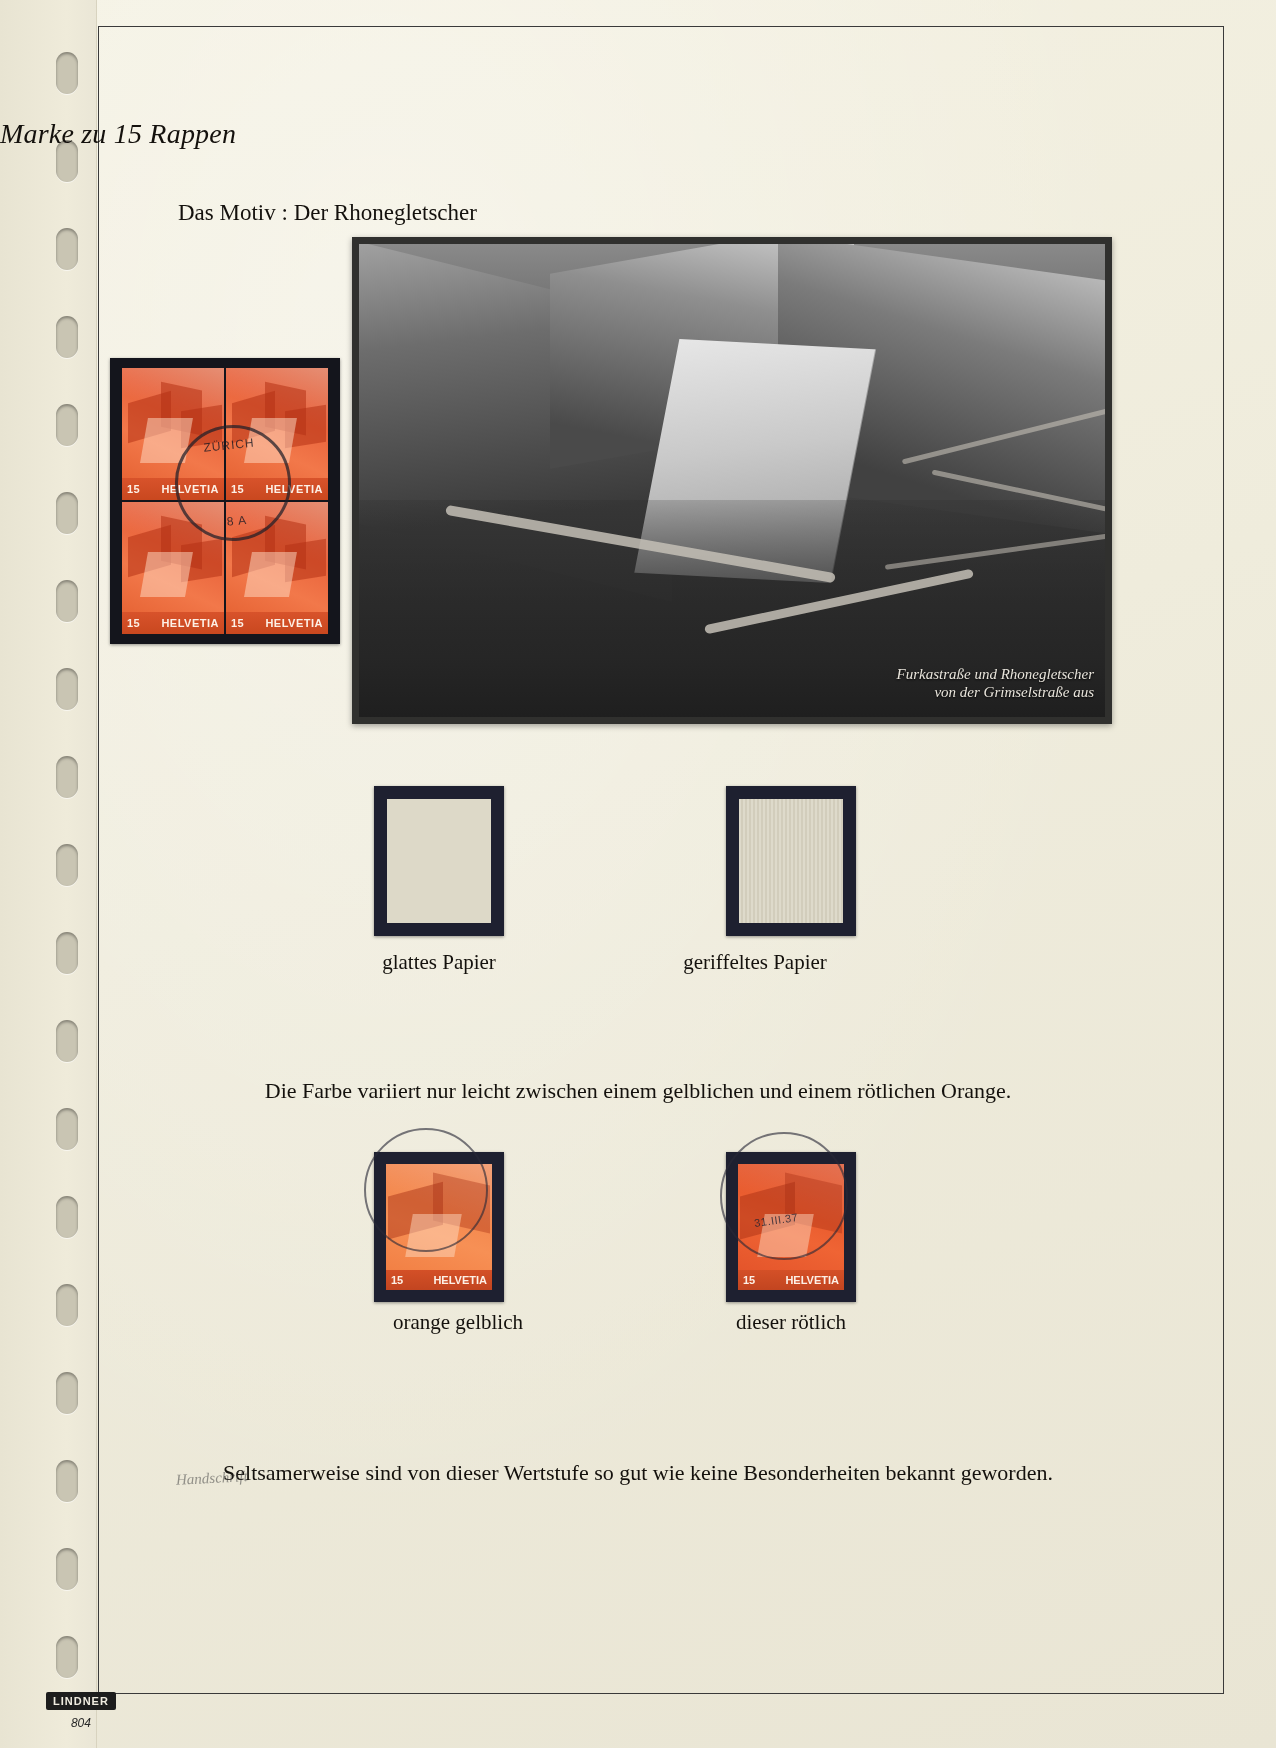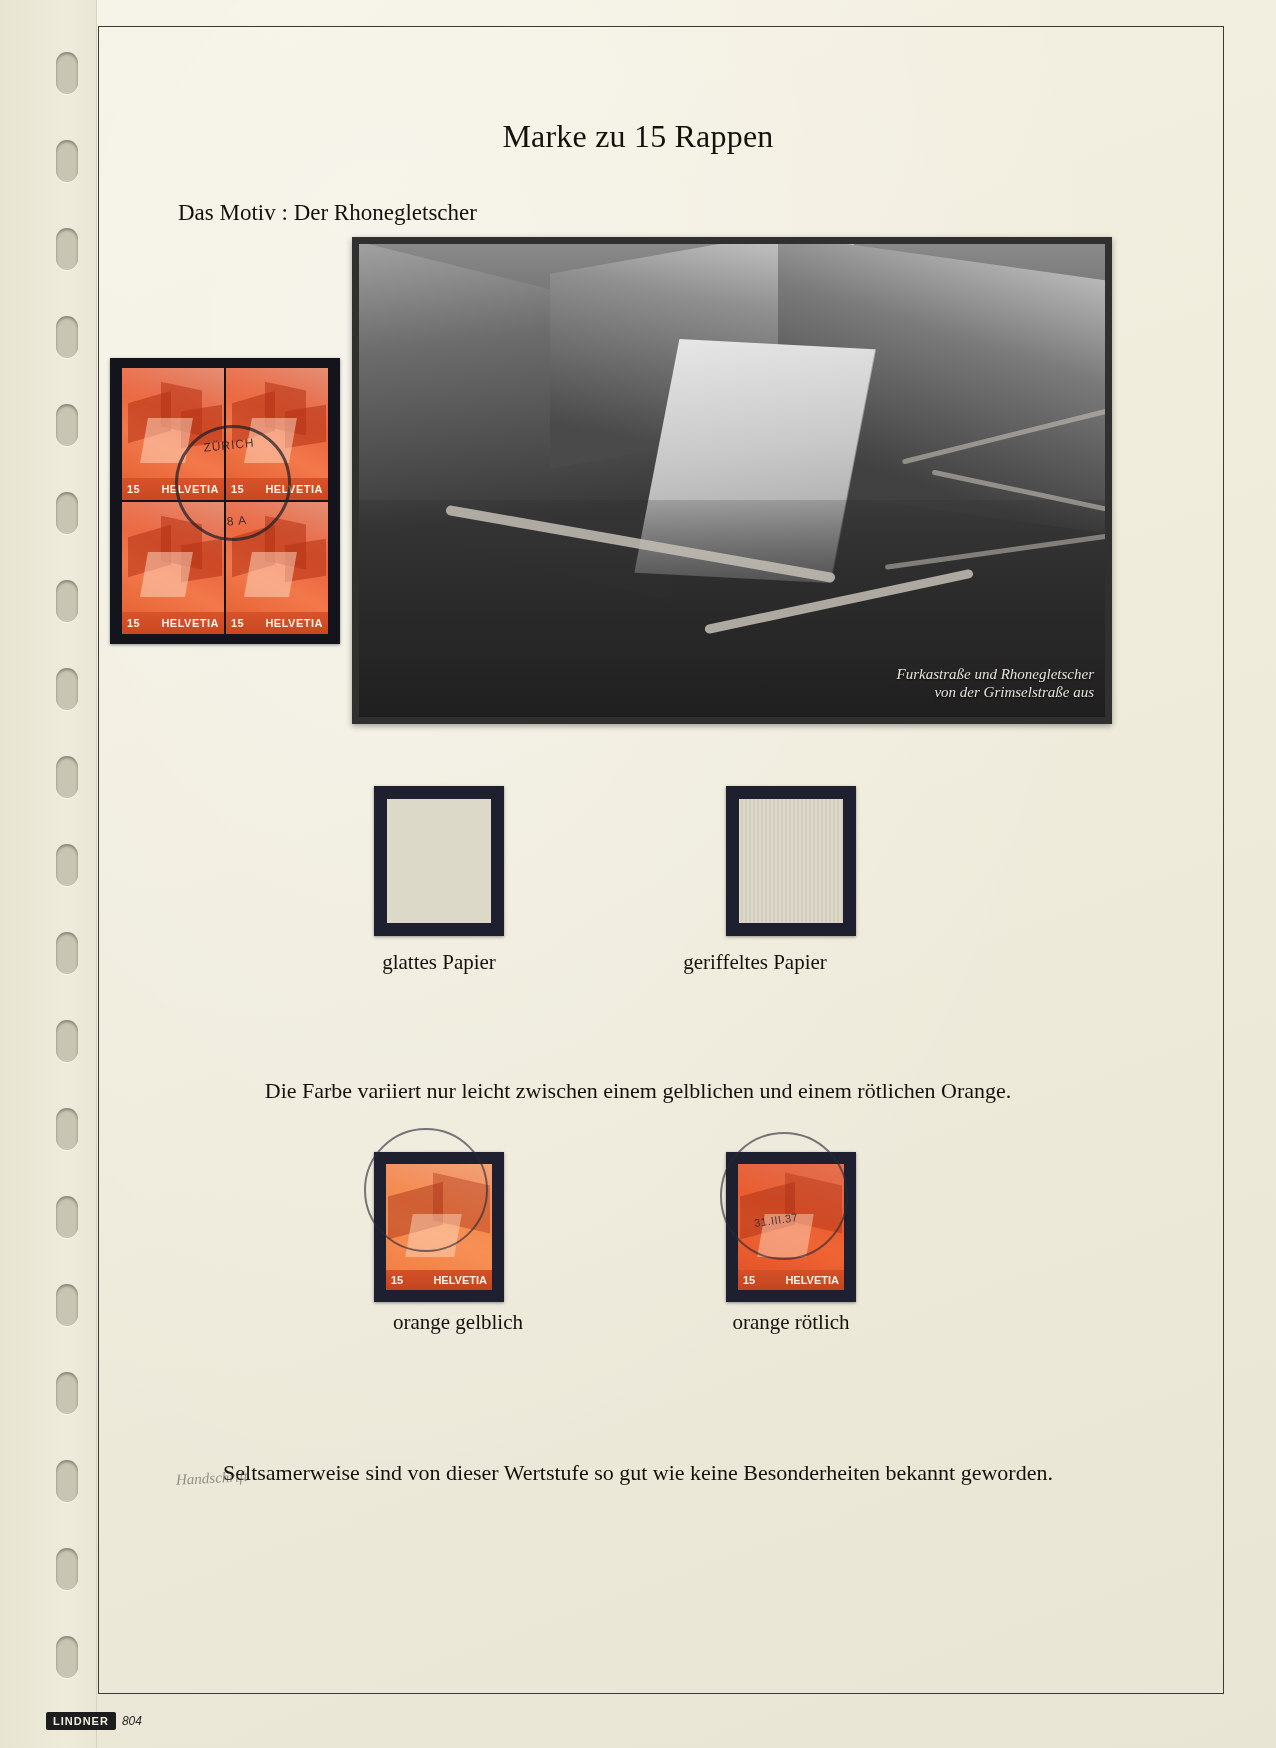--- a/index.html
+++ b/index.html
@@ -53,24 +53,25 @@
     height: 1668px;
     border: 1.6px solid #3a3a3a;
     box-sizing: border-box;
   }
 
   
   .page-title {
     position: absolute;
     left: 0; top: 118px;
     width: 1276px;
-    text-align: center;
-    font-size: 32px;
+    text-align: left;
+    font-size: 28px;
     color: #14110d;
     letter-spacing: 0.2px;
+    font-style: italic;
   }
   .motif-label {
     position: absolute;
     left: 178px; top: 200px;
     font-size: 23px;
     color: #14110d;
   }
   .caption {
     position: absolute;
     font-size: 21px;
@@ -334,20 +335,21 @@
     transform: rotate(-3deg);
   }
 
   
   #publisher-mark {
     position: absolute;
     left: 46px; bottom: 18px;
     display: flex;
     align-items: center;
     gap: 6px;
+    flex-direction: column;
   }
   #publisher-logo {
     background: #1d1d1d;
     color: #f0ece0;
     font-family: "Liberation Sans", sans-serif;
     font-size: 11px;
     font-weight: bold;
     letter-spacing: 1px;
     padding: 3px 7px;
     border-radius: 2px;
@@ -507,21 +509,21 @@
       <div class="valuebar">
         <span>15</span>
         <span>HELVETIA</span>
       </div>
     </div>
     <div class="cancel-arc" style="left:-6px; top:-20px; width:124px; height:124px;"></div>
     <div class="cancel-text" style="left:28px; top:62px;">31.III.37</div>
   </div>
 
   <div class="caption" style="left:333px; top:1310px; width:250px;">orange gelblich</div>
-  <div class="caption" style="left:666px; top:1310px; width:250px;">orange rötlich</div>
+  <div class="caption" style="left:666px; top:1310px; width:250px;">dieser rötlich</div>
 
   <div class="para" style="top:1460px;">Seltsamerweise sind von dieser Wertstufe so gut wie keine Besonderheiten bekannt geworden.</div>
 
   <div id="pencil-note">Handschrift</div>
 
   <div id="publisher-mark">
     <div id="publisher-logo">LINDNER</div>
     <div id="publisher-number">804</div>
   </div>
 

